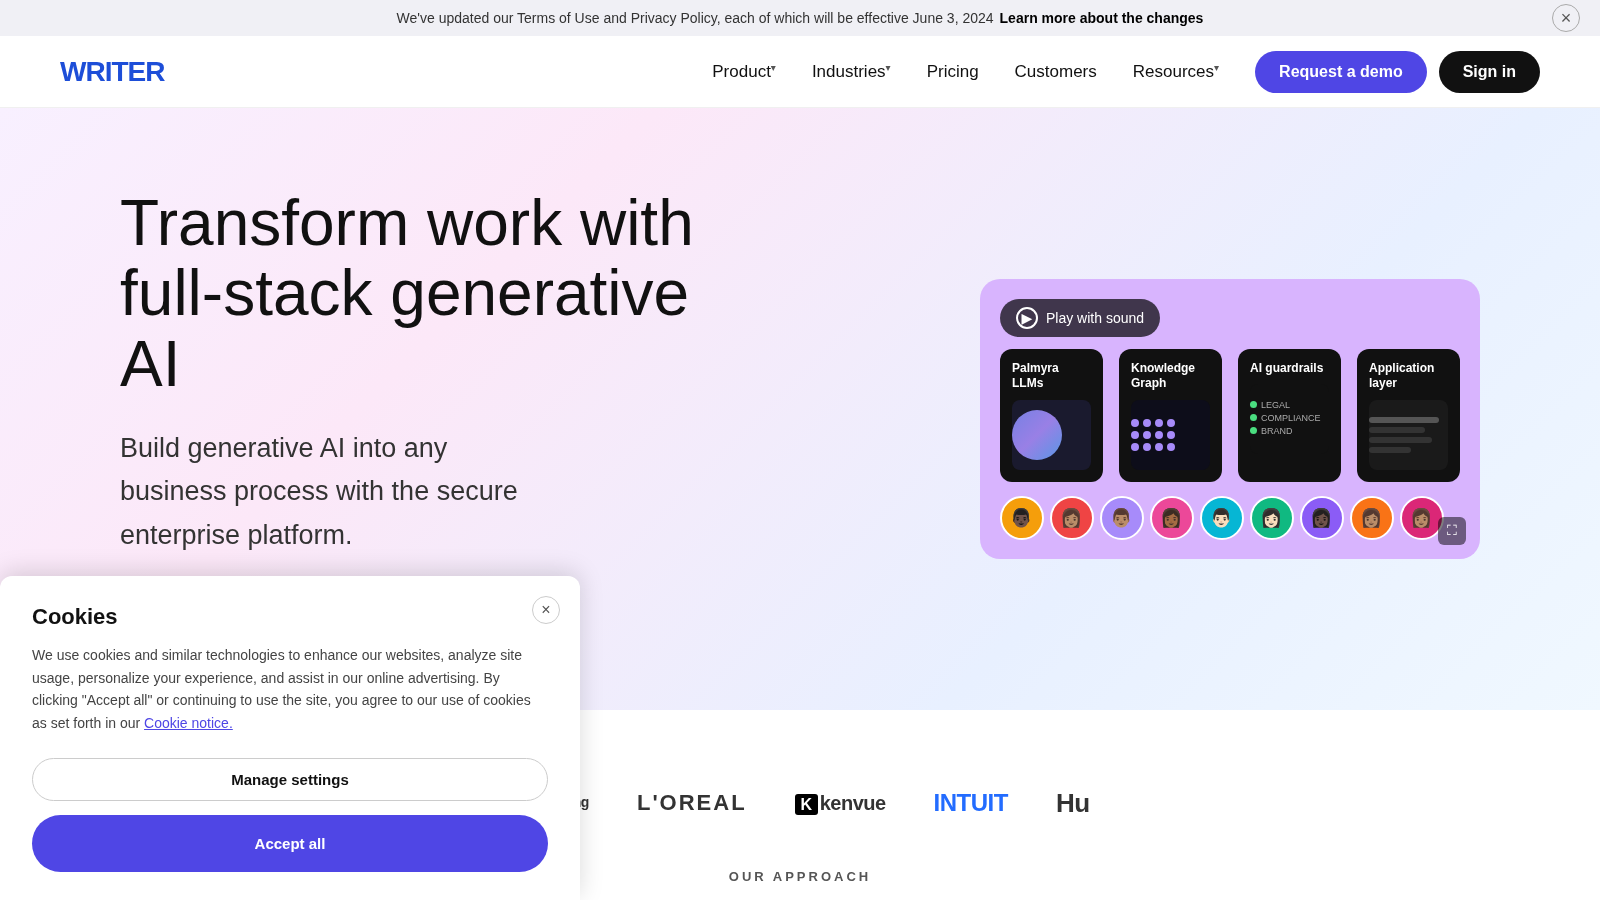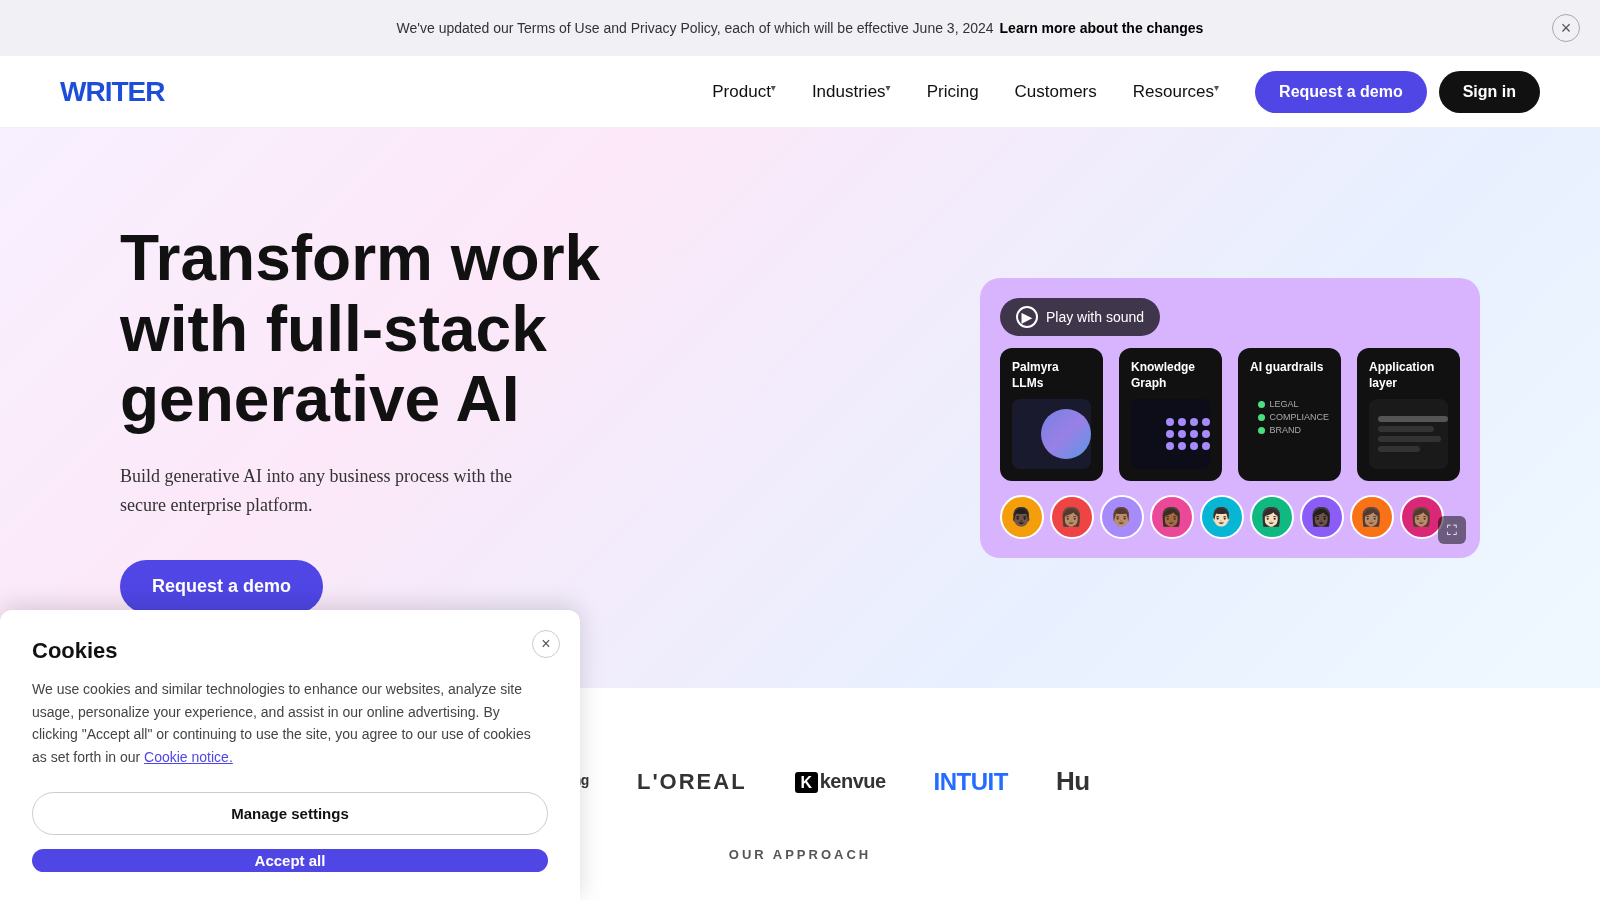--- a/index.html
+++ b/index.html
@@ -2,21 +2,21 @@
 <html><head>
   <meta charset="utf-8">
   <style>
     * { margin: 0; padding: 0; box-sizing: border-box; }
     body { font-family: -apple-system, BlinkMacSystemFont, 'Segoe UI', sans-serif; background: #fff; overflow-x: hidden; width: 1600px; }
 
     
     .announcement-bar {
       background: #f0f0f5;
       text-align: center;
-      padding: 20px 20px;
+      padding: 10px 20px;
       font-size: 14px;
       color: #333;
       position: relative;
       display: flex;
       align-items: center;
       justify-content: center;
       gap: 6px;
     }
     .announcement-bar a {
       font-weight: 700;
@@ -112,32 +112,31 @@
       min-height: 560px;
       background: linear-gradient(135deg, #f8f0ff 0%, #fce8f8 30%, #e8f0ff 70%, #f0f8ff 100%);
       position: relative;
     }
     .hero-left {
       flex: 1;
       max-width: 580px;
     }
     .hero-title {
       font-size: 64px;
-      font-weight: 700;
+      font-weight: 400;
       line-height: 1.1;
       color: #111;
       margin-bottom: 28px;
     }
     .hero-subtitle {
-      font-size: 18px;
+      font-size: 27px;
       color: #333;
       line-height: 1.6;
       margin-bottom: 40px;
       max-width: 440px;
-      font-family: Liberation Serif, serif;
     }
     .btn-hero-demo {
       background: #4f46e5;
       color: #fff;
       border: none;
       border-radius: 30px;
       padding: 16px 32px;
       font-size: 18px;
       font-weight: 600;
       cursor: pointer;
@@ -197,21 +196,21 @@
       font-size: 12px;
       font-weight: 700;
       margin-bottom: 8px;
       line-height: 1.3;
     }
     .card-visual {
       height: 70px;
       border-radius: 8px;
       display: flex;
       align-items: center;
-      justify-content: flex-end;
+      justify-content: flex-start;
     }
     .card-palmyra .card-visual {
       background: #1a1a2e;
     }
     .card-knowledge .card-visual {
       background: #0d0d1a;
     }
     .card-guardrails .card-visual {
       background: #111;
     }
@@ -397,21 +396,21 @@
       padding: 12px 28px;
       font-size: 15px;
       font-weight: 600;
       cursor: pointer;
     }
     .btn-accept {
       background: #4f46e5;
       color: #fff;
       border: none;
       border-radius: 30px;
-      padding: 3px 32px;
+      padding: 20px 32px;
       font-size: 15px;
       font-weight: 600;
       cursor: pointer;
     }
   </style>
 </head>
 <body>
 
 <div class="announcement-bar">
   <span>We've updated our Terms of Use and Privacy Policy, each of which will be effective June 3, 2024</span>

